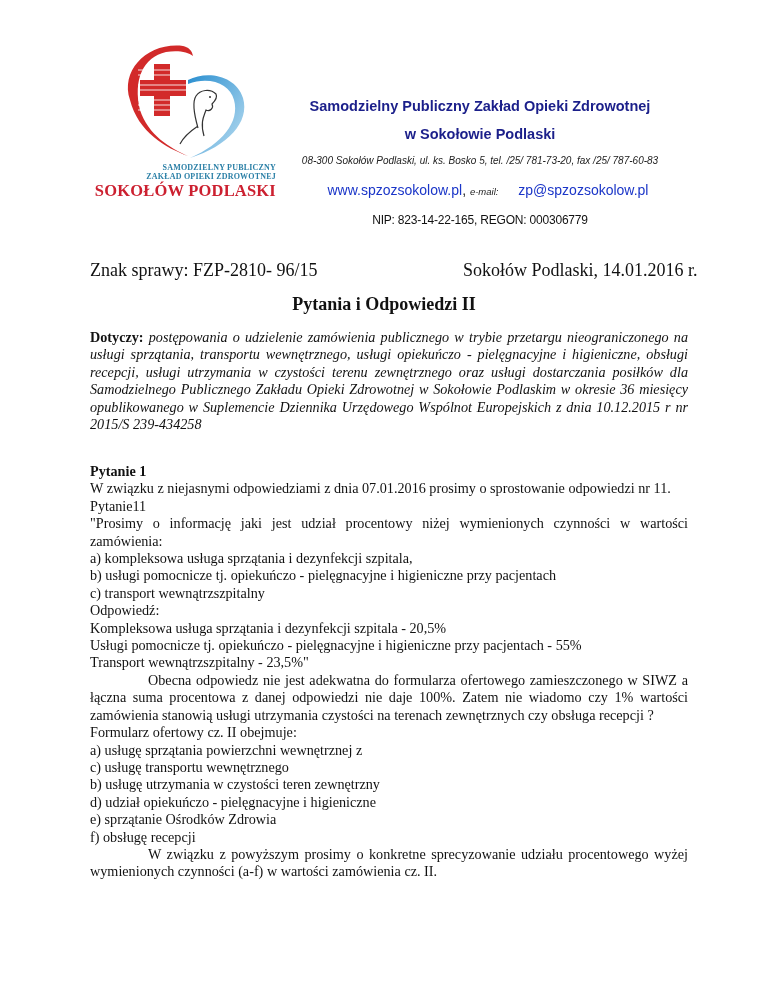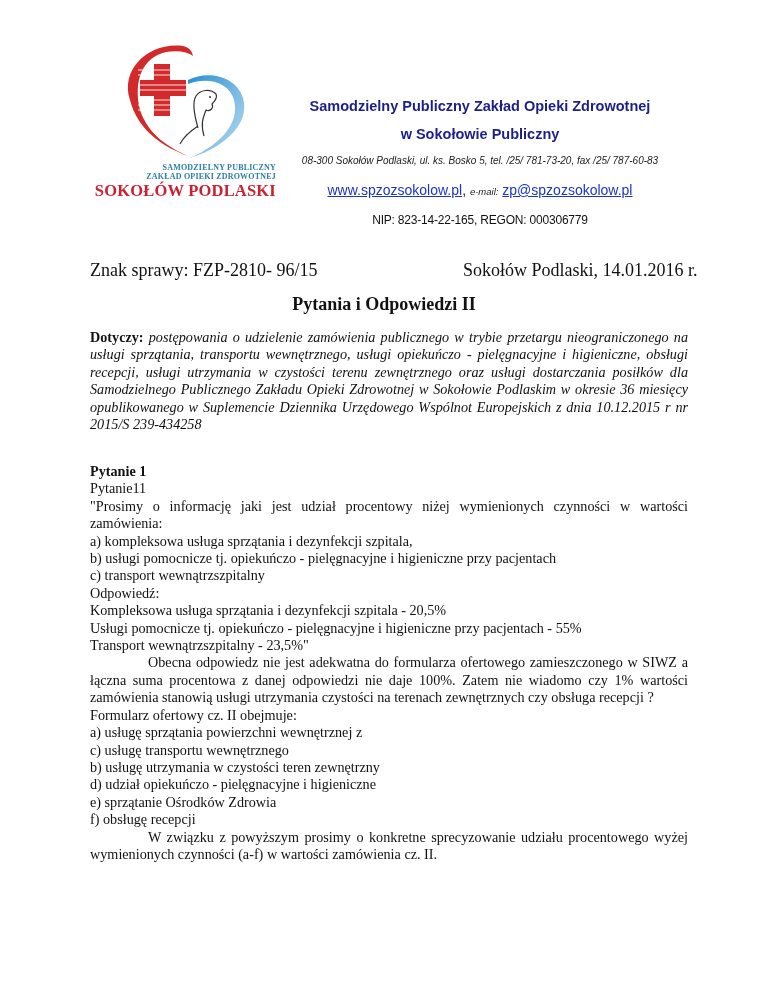--- a/index.html
+++ b/index.html
@@ -82,21 +82,21 @@
       line-height: 12px;
       color: #222222;
     }
     .org-web {
       top: 182px;
       font-size: 14px;
       color: #222222;
     }
     .org-web a {
       color: #1a35c8;
-      text-decoration: underline;
+      margin-left: 16px;
     }
     .org-web .mail-label {
       font-size: 9.5px;
       font-style: italic;
       color: #222222;
     }
     .org-ids {
       top: 213px;
       font-size: 12px;
       color: #111111;
@@ -172,38 +172,39 @@
       <circle cx="92" cy="57" r="1" fill="#333333"></circle>
     </svg>
   </div>
   <div class="logo-caption">
     <span class="l1">SAMODZIELNY PUBLICZNY</span>
     <span class="l2">ZAKŁAD OPIEKI ZDROWOTNEJ</span>
     <span class="l3">SOKOŁÓW PODLASKI</span>
   </div>
 
   <div class="org org-name">Samodzielny Publiczny Zakład Opieki Zdrowotnej</div>
-  <div class="org org-city">w Sokołowie Publiczny</div>
+  <div class="org org-city">w Sokołowie Podlaski</div>
   <div class="org org-address">08-300 Sokołów Podlaski, ul. ks. Bosko 5, tel. /25/ 781-73-20, fax /25/ 787-60-83</div>
   <div class="org org-web">
     <a>www.spzozsokolow.pl</a><span>, </span><span class="mail-label">e-mail:</span>&nbsp;<a>zp@spzozsokolow.pl</a>
   </div>
   <div class="org org-ids">NIP: 823-14-22-165, REGON: 000306779</div>
 
   <div class="line case-no">Znak sprawy: FZP-2810- 96/15</div>
   <div class="line date-place">Sokołów Podlaski, 14.01.2016 r.</div>
 
   <div class="line doc-title">Pytania i Odpowiedzi II</div>
 
   <div class="block subject">
     <p><span class="lbl">Dotyczy:</span> <span class="txt">postępowania o udzielenie zamówienia publicznego w trybie przetargu nieograniczonego na usługi sprzątania, transportu wewnętrznego, usługi opiekuńczo - pielęgnacyjne i higieniczne, obsługi recepcji, usługi utrzymania w czystości terenu zewnętrznego oraz usługi dostarczania posiłków dla Samodzielnego Publicznego Zakładu Opieki Zdrowotnej w Sokołowie Podlaskim w okresie 36 miesięcy opublikowanego w Suplemencie Dziennika Urzędowego Wspólnot Europejskich z dnia  10.12.2015 r  nr 2015/S 239-434258</span></p>
   </div>
 
   <div class="block q1">
     <p class="heading">Pytanie 1</p>
+    <p>W związku z niejasnymi odpowiedziami z dnia 07.01.2016 prosimy o sprostowanie odpowiedzi nr 11.</p>
     <p class="nowrap">Pytanie11</p>
     <p>"Prosimy o informację jaki jest udział procentowy niżej wymienionych czynności w wartości zamówienia:</p>
     <p class="nowrap">a) kompleksowa usługa sprzątania i dezynfekcji szpitala,</p>
     <p class="nowrap">b) usługi pomocnicze tj. opiekuńczo - pielęgnacyjne i higieniczne przy pacjentach</p>
     <p class="nowrap">c) transport wewnątrzszpitalny</p>
     <p class="nowrap">Odpowiedź:</p>
     <p class="nowrap">Kompleksowa usługa sprzątania i dezynfekcji szpitala - 20,5%</p>
     <p class="nowrap">Usługi pomocnicze tj. opiekuńczo - pielęgnacyjne i higieniczne przy pacjentach - 55%</p>
     <p class="nowrap">Transport wewnątrzszpitalny - 23,5%"</p>
     <p class="indent">Obecna odpowiedz nie jest adekwatna do formularza ofertowego zamieszczonego w SIWZ a łączna suma procentowa z danej odpowiedzi nie daje 100%. Zatem nie wiadomo czy 1% wartości zamówienia stanowią usługi utrzymania czystości na terenach zewnętrznych czy obsługa recepcji ?</p>

